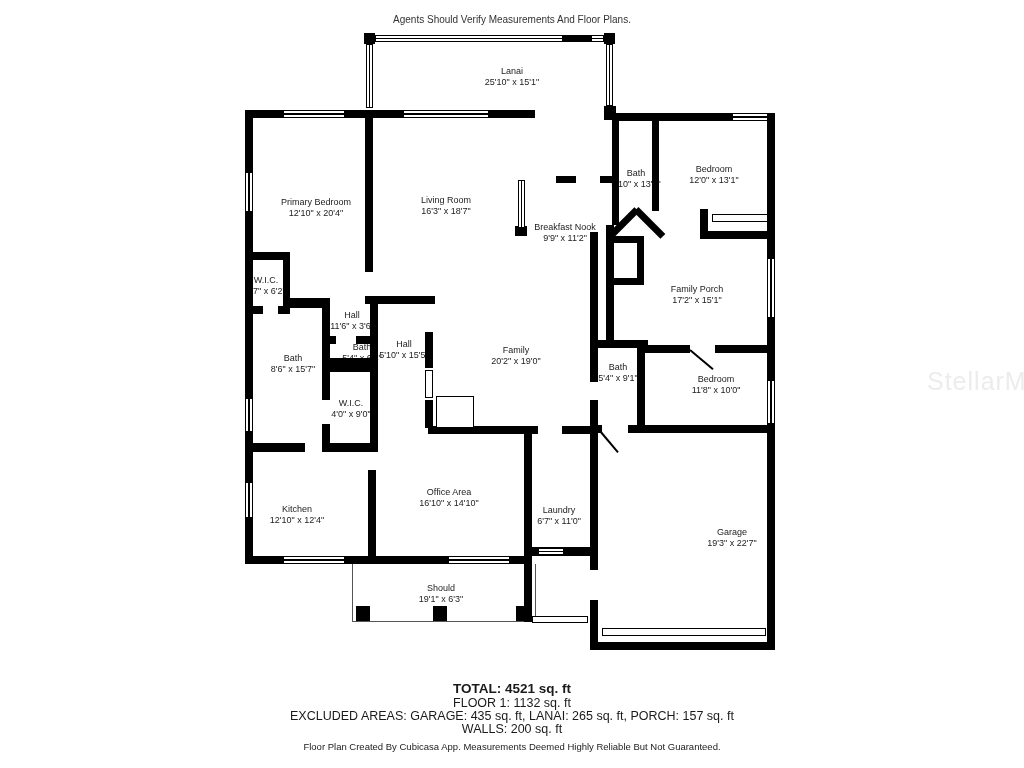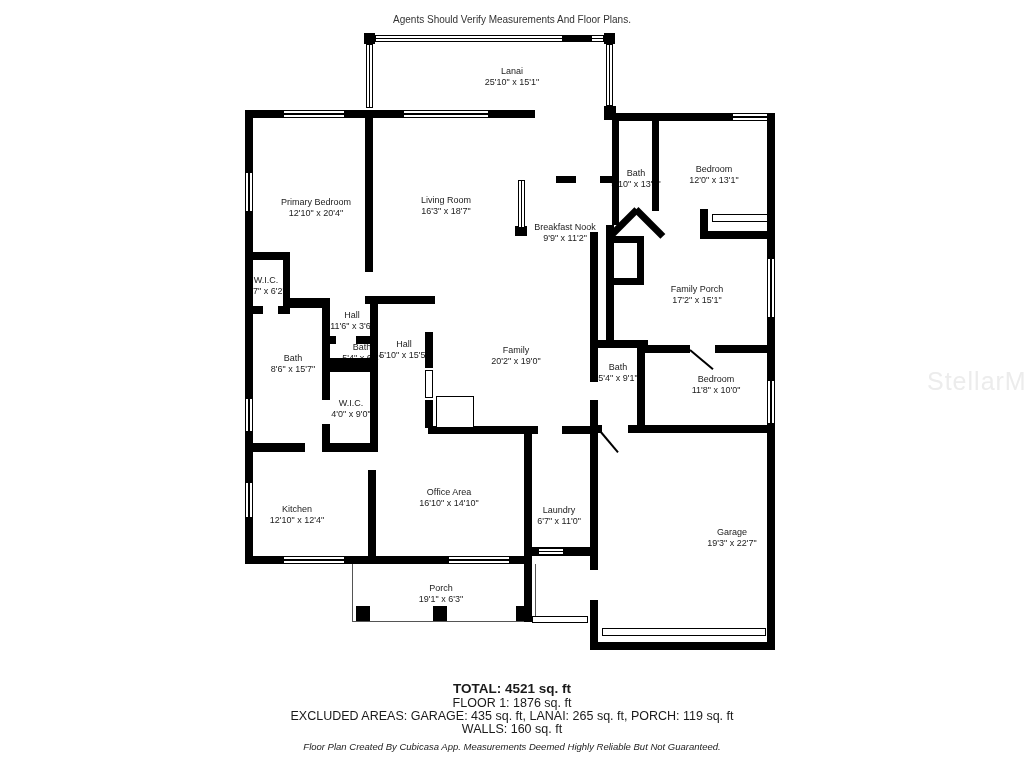--- a/index.html
+++ b/index.html
@@ -14,21 +14,21 @@
   .dthin{position:absolute;height:2px;background:#000;transform-origin:left center;z-index:3;}
   .rlabel{position:absolute;z-index:2;transform:translateX(-50%);text-align:center;white-space:nowrap;font-size:9px;line-height:11px;color:#222;}
   .rlabel .nm,.rlabel .dm{display:block;}
   .porchbox{position:absolute;border:1px solid #555;border-top:none;box-sizing:border-box;z-index:1;}
   .disclaimer{position:absolute;top:14px;left:0;right:0;text-align:center;font-size:10px;color:#333;z-index:6;}
   .sumline{position:absolute;left:0;right:0;text-align:center;z-index:6;}
   #sum-total{top:681px;font-size:13.5px;font-weight:bold;}
   #sum-floor1{top:696px;font-size:12.5px;}
   #sum-excluded{top:709px;font-size:12.5px;}
   #sum-walls{top:722px;font-size:12.5px;}
-  #sum-credit{top:741px;font-size:9.5px;color:#222;font-style:italic;}
+  #sum-credit{top:741px;font-size:9.5px;color:#222;}
   .wm{position:absolute;left:927px;top:367px;font-size:25px;color:#ececec;letter-spacing:1px;z-index:5;}
 </style>
 </head>
 <body>
 
 <div class="disclaimer">Agents Should Verify Measurements And Floor Plans.</div>
 
 <div id="plan">
 
   <div class="w" style="left:364px;top:33px;width:11px;height:11px;"></div>
@@ -197,25 +197,25 @@
     </div>
   <div class="rlabel" style="left:559px;top:505px;">
       <span class="nm">Laundry</span>
       <span class="dm">6'7" x 11'0"</span>
     </div>
   <div class="rlabel" style="left:684px;top:527px;margin-left:48px;">
       <span class="nm">Garage</span>
       <span class="dm">19'3" x 22'7"</span>
     </div>
   <div class="rlabel" style="left:441px;top:583px;">
-      <span class="nm">Porch</span>
+      <span class="nm">Should</span>
       <span class="dm">19'1" x 6'3"</span>
     </div>
 
 </div>
 
 <div class="wm">StellarMLS</div>
 
 <div class="sumline" id="sum-total">TOTAL: 4521 sq. ft</div>
-<div class="sumline" id="sum-floor1">FLOOR 1: 1876 sq. ft</div>
-<div class="sumline" id="sum-excluded">EXCLUDED AREAS: GARAGE: 435 sq. ft, LANAI: 265 sq. ft, PORCH: 119 sq. ft</div>
-<div class="sumline" id="sum-walls">WALLS: 160 sq. ft</div>
+<div class="sumline" id="sum-floor1">FLOOR 1: 1132 sq. ft</div>
+<div class="sumline" id="sum-excluded">EXCLUDED AREAS: GARAGE: 435 sq. ft, LANAI: 265 sq. ft, PORCH: 157 sq. ft</div>
+<div class="sumline" id="sum-walls">WALLS: 200 sq. ft</div>
 <div class="sumline" id="sum-credit">Floor Plan Created By Cubicasa App. Measurements Deemed Highly Reliable But Not Guaranteed.</div>
 
 </body></html>

